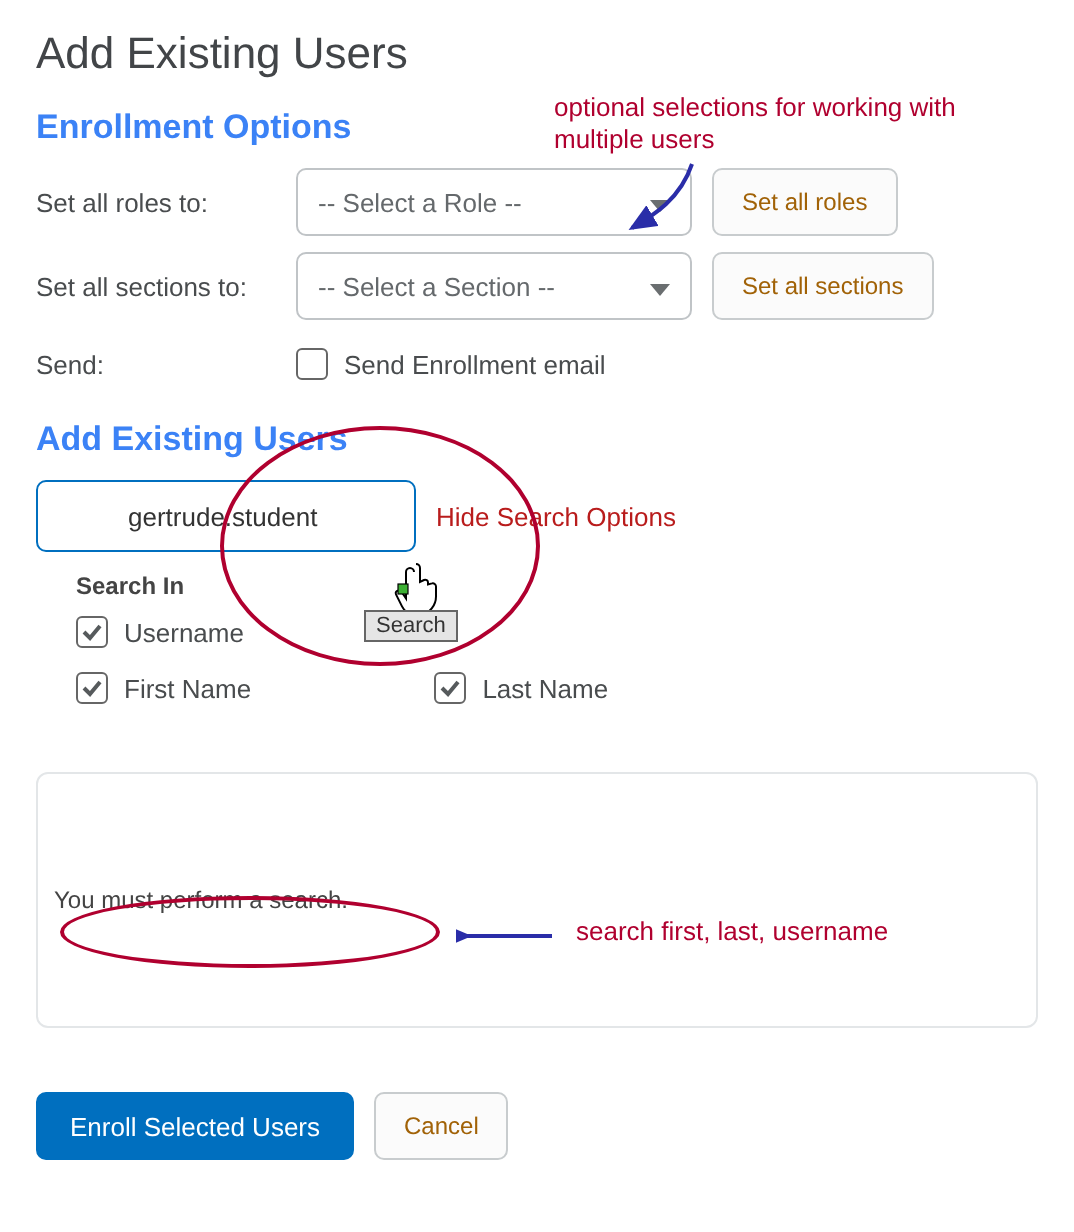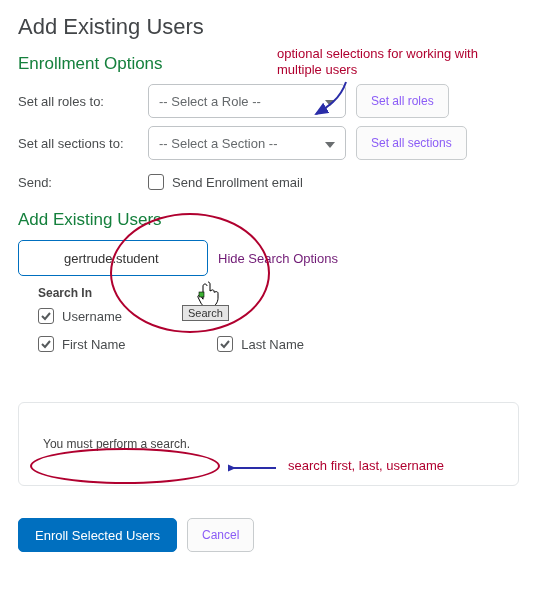--- a/index.html
+++ b/index.html
@@ -8,48 +8,48 @@
     padding: 14px 18px;
     font-family: "Segoe UI", Arial, sans-serif;
     font-size: 13px;
     color: #494c4e;
     background: #fff;
     width: 537px;
     height: 616px;
     position: relative;
   }
   h1 { font-size: 22px; font-weight: 400; margin: 0 0 14px 0; color: #424548;}
-  h2 { font-size: 17px; font-weight: 400; margin: 14px 0 10px 0; color: #15803d;}
+  h2 { font-size: 17px; font-weight: 700; margin: 14px 0 10px 0; color: #3b82f6;}
   .row { display: flex; align-items: center; margin: 8px 0; }
   .lab { width: 130px; text-align: left; padding-right: 8px; font-size: 13px;}
   .select {
     display: inline-flex; align-items: center; justify-content: space-between;
     width: 198px; height: 34px; border: 1px solid #c0c4c7; border-radius: 5px;
     padding: 0 10px; background: #fff; font-size: 13px; color: #65696c; cursor: pointer;
   }
   .btn {
     display: inline-flex; align-items: center; justify-content: center;
     height: 34px; padding: 0 14px; border: 1px solid #c8ccce; border-radius: 5px;
-    background: #fbfbfb; font-size: 12px; color: #8b5cf6; cursor: pointer;
+    background: #fbfbfb; font-size: 12px; color: #a16207; cursor: pointer;
     margin-left: 10px;
   }
   .srch {
     display: inline-flex; align-items: center;
     width: 190px; height: 36px; border: 1px solid #006fbf; border-radius: 5px;
     background: #fff; overflow: hidden; padding-left: 35px;
   }
   .srch input { flex: 1 1 auto; border: none; outline: none; font-size: 13px; padding: 0 10px; color: #333;}
-  .blue-link { color: #701a75; font-size: 13px; margin-left: 10px; cursor: pointer;}
+  .blue-link { color: #b91c1c; font-size: 13px; margin-left: 10px; cursor: pointer;}
   .chk { display:inline-flex; align-items:center; margin: 6px 30px 6px 0; cursor:pointer;}
   .chk .box { width:16px; height:16px; border:1px solid #666; border-radius:3px; margin-right:8px; display:flex; align-items:center; justify-content:center;}
   .chk .box.checked svg { display:block; }
   .chk .box svg { display:none; }
   .panel {
-    margin-top: 44px; border:1px solid #e3e6e8; border-radius:6px;
-    height: 84px; padding: 0 24px; display:flex; align-items:center;
+    margin-top: 28px; border:1px solid #e3e6e8; border-radius:6px;
+    height: 128px; padding: 0 8px; display:flex; align-items:center;
     font-size: 12px; color: #444;
   }
   .footer { display:flex; align-items:center; margin-top: 32px; }
   .btn.primary { background:#006fbf; border-color:#006fbf; color:#fff; font-weight:400; font-size:13px; padding:12px 16px; margin-left:0;}
   .annot { color:#b0002f; font-weight:500; font-size:13px; position:absolute; }
   .ellipse { position:absolute; border:2px solid #b0002f; border-radius:50%; pointer-events:none; }
   .tooltip { position:absolute; border:1px solid #666; background:#e5e5e5; font-size:11px; padding:1px 5px; color:#333;}
   .cursor { position:absolute; width:26px; height:30px; pointer-events:none;}
   .fieldset { margin: 10px 0 0 20px; }
   .fieldset .legend { font-size:12px; color:#444; font-weight:600; margin-bottom:2px; }

